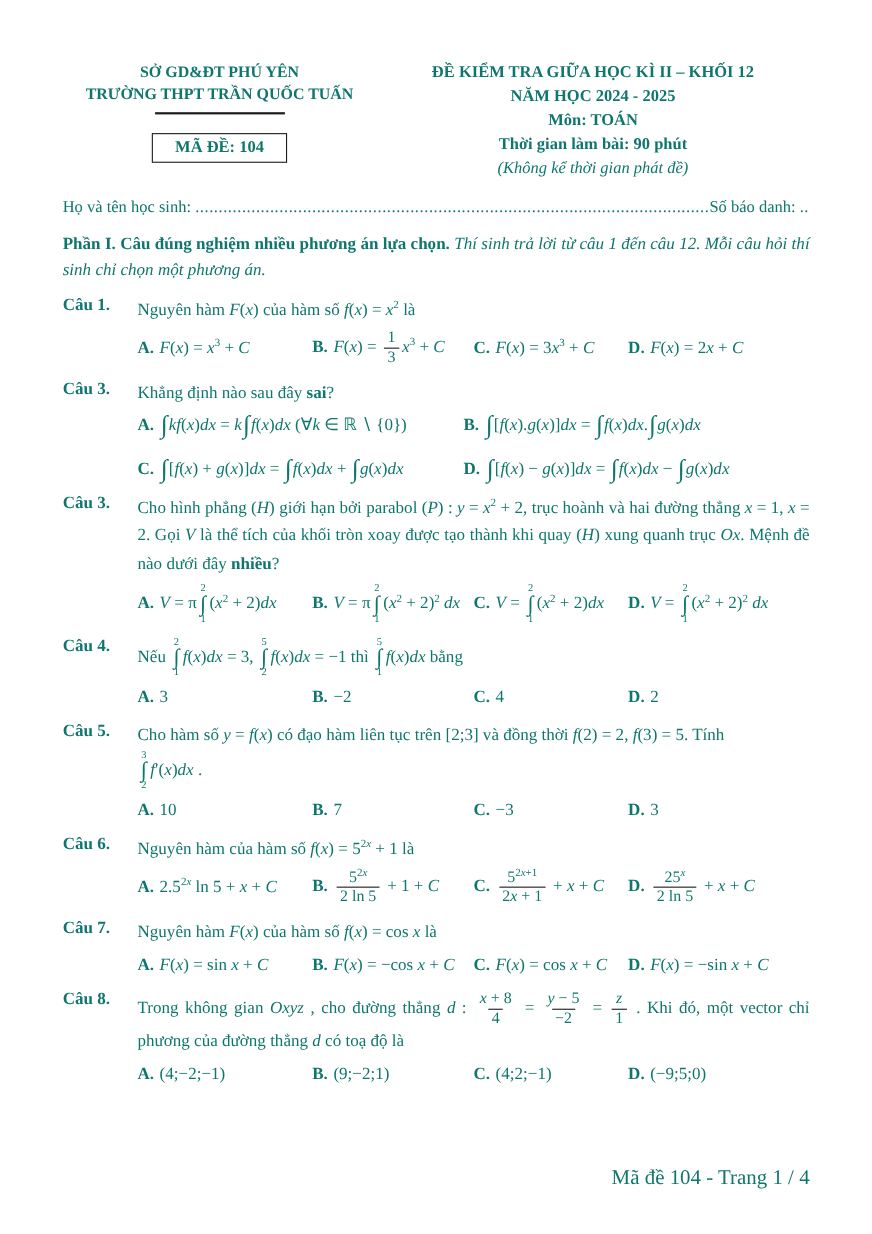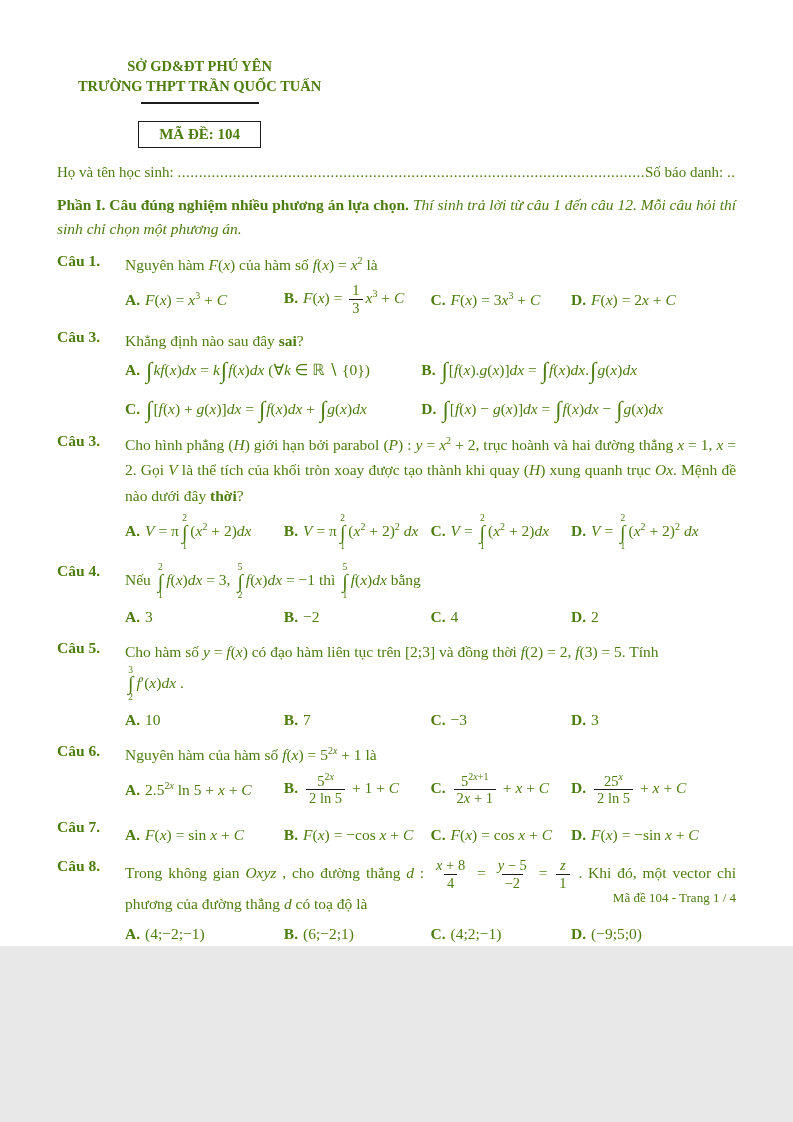--- a/index.html
+++ b/index.html
@@ -1,19 +1,19 @@
 <!DOCTYPE html>
 <html lang="vi"><head>
 <meta charset="utf-8">
 <style>
   * { margin:0; padding:0; box-sizing:border-box; }
   html,body { background:#e8e8e8; }
   .page {
-    width:793px; height:946px; margin:0 auto; background:#ffffff;
-    font-family:"Liberation Serif", serif; color:#4d7c0f; font-size:15.5px;
+    width:793px; height:1122px; margin:0 auto; background:#ffffff;
+    font-family:"Liberation Serif", serif; color:#0f766e; font-size:15.5px;
     padding:56px 57px 36px 57px; position:relative; overflow:hidden;
   }
   .b { font-weight:bold; }
   .i { font-style:italic; }
 
   
   .hdr { display:flex; }
   .hdr-left { width:42%; text-align:center; }
   .hdr-right { width:58%; text-align:center; }
   .hdr-left .ln1, .hdr-left .ln2 { font-weight:bold; font-size:14.5px; line-height:1.4; }
@@ -56,33 +56,40 @@
   .it { display:inline-flex; flex-direction:column; align-items:center; vertical-align:middle;
         line-height:1; margin:0 3px; }
   .it .u, .it .lo { font-size:9.5px; line-height:1.1; }
   .it .sg { font-size:20px; line-height:0.85; }
   .fr { display:inline-flex; flex-direction:column; align-items:center; vertical-align:middle;
         line-height:1.15; margin:0 3px; text-align:center; font-size:14.5px; }
   .fr .n { padding:0 3px; }
   .fr .d { border-top:1.2px solid #1b1b1b; padding:0 3px; }
 
   
-  .footer { position:absolute; right:57px; bottom:40px; font-size:13px; }
+  .footer { position:absolute; right:57px; bottom:40px; font-size:19px; }
 </style>
 </head>
 <body>
 
 <div class="page">
 
   <div class="hdr">
     <div class="hdr-left">
       <div class="ln1">SỞ GD&amp;ĐT PHÚ YÊN</div>
       <div class="ln2">TRƯỜNG THPT TRẦN QUỐC TUẤN</div>
       <div class="rule"></div>
       <div><span class="code-box">MÃ ĐỀ: 104</span></div>
+    </div>
+    <div class="hdr-right">
+      <div class="t1">ĐỀ KIỂM TRA GIỮA HỌC KÌ II – KHỐI 12</div>
+      <div class="t2">NĂM HỌC 2024 - 2025</div>
+      <div class="t3">Môn: TOÁN</div>
+      <div class="t4">Thời gian làm bài: 90 phút</div>
+      <div class="t5">(Không kể thời gian phát đề)</div>
     </div>
   </div>
 
   <div class="student-row">
     <span>
       <span>Họ và tên học sinh:</span>
       <span class="dots">..............................................................................................................</span>
     </span>
     <span>
       <span>Số báo danh:</span>
@@ -120,21 +127,21 @@
         <div class="opt"><span class="olabel">B.</span><span><span class="in">∫</span>[<i>f</i>(<i>x</i>).<i>g</i>(<i>x</i>)]<i>dx</i> = <span class="in">∫</span><i>f</i>(<i>x</i>)<i>dx</i>.<span class="in">∫</span><i>g</i>(<i>x</i>)<i>dx</i></span></div>
         <div class="opt"><span class="olabel">C.</span><span><span class="in">∫</span>[<i>f</i>(<i>x</i>) + <i>g</i>(<i>x</i>)]<i>dx</i> = <span class="in">∫</span><i>f</i>(<i>x</i>)<i>dx</i> + <span class="in">∫</span><i>g</i>(<i>x</i>)<i>dx</i></span></div>
         <div class="opt"><span class="olabel">D.</span><span><span class="in">∫</span>[<i>f</i>(<i>x</i>) − <i>g</i>(<i>x</i>)]<i>dx</i> = <span class="in">∫</span><i>f</i>(<i>x</i>)<i>dx</i> − <span class="in">∫</span><i>g</i>(<i>x</i>)<i>dx</i></span></div>
       </div>
     </div>
   </div>
 
   <div class="q">
     <div class="qnum">Câu 3.</div>
     <div class="qbody">
-      <div class="qtext">Cho hình phẳng (<i>H</i>) giới hạn bởi parabol (<i>P</i>) : <i>y</i> = <i>x</i><sup>2</sup> + 2, trục hoành và hai đường thẳng <i>x</i> = 1, <i>x</i> = 2. Gọi <i>V</i> là thể tích của khối tròn xoay được tạo thành khi quay (<i>H</i>) xung quanh trục <i>Ox</i>. Mệnh đề nào dưới đây <b>thời</b>?</div>
+      <div class="qtext">Cho hình phẳng (<i>H</i>) giới hạn bởi parabol (<i>P</i>) : <i>y</i> = <i>x</i><sup>2</sup> + 2, trục hoành và hai đường thẳng <i>x</i> = 1, <i>x</i> = 2. Gọi <i>V</i> là thể tích của khối tròn xoay được tạo thành khi quay (<i>H</i>) xung quanh trục <i>Ox</i>. Mệnh đề nào dưới đây <b>nhiều</b>?</div>
       <div class="opts cols4">
         <div class="opt"><span class="olabel">A.</span><span><i>V</i> = π<span class="it">
                 <span class="u">2</span>
                 <span class="sg">∫</span>
                 <span class="lo">1</span>
               </span>(<i>x</i><sup>2</sup> + 2)<i>dx</i></span></div>
         <div class="opt"><span class="olabel">B.</span><span><i>V</i> = π<span class="it">
                 <span class="u">2</span>
                 <span class="sg">∫</span>
                 <span class="lo">1</span>
@@ -213,20 +220,21 @@
                 <span class="n">25<sup><i>x</i></sup></span>
                 <span class="d">2 ln 5</span>
               </span> + <i>x</i> + <i>C</i></span></div>
       </div>
     </div>
   </div>
 
   <div class="q">
     <div class="qnum">Câu 7.</div>
     <div class="qbody">
+      <div class="qtext">Nguyên hàm <i>F</i>(<i>x</i>) của hàm số <i>f</i>(<i>x</i>) = cos <i>x</i> là</div>
       <div class="opts cols4">
         <div class="opt"><span class="olabel">A.</span><span><i>F</i>(<i>x</i>) = sin <i>x</i> + <i>C</i></span></div>
         <div class="opt"><span class="olabel">B.</span><span><i>F</i>(<i>x</i>) = −cos <i>x</i> + <i>C</i></span></div>
         <div class="opt"><span class="olabel">C.</span><span><i>F</i>(<i>x</i>) = cos <i>x</i> + <i>C</i></span></div>
         <div class="opt"><span class="olabel">D.</span><span><i>F</i>(<i>x</i>) = −sin <i>x</i> + <i>C</i></span></div>
       </div>
     </div>
   </div>
 
   <div class="q">
@@ -237,21 +245,21 @@
             <span class="d">4</span>
           </span> = <span class="fr">
             <span class="n"><i>y</i> − 5</span>
             <span class="d">−2</span>
           </span> = <span class="fr">
             <span class="n"><i>z</i></span>
             <span class="d">1</span>
           </span> . Khi đó, một vector chỉ phương của đường thẳng <i>d</i> có toạ độ là</div>
       <div class="opts cols4">
         <div class="opt"><span class="olabel">A.</span><span>(4;−2;−1)</span></div>
-        <div class="opt"><span class="olabel">B.</span><span>(6;−2;1)</span></div>
+        <div class="opt"><span class="olabel">B.</span><span>(9;−2;1)</span></div>
         <div class="opt"><span class="olabel">C.</span><span>(4;2;−1)</span></div>
         <div class="opt"><span class="olabel">D.</span><span>(−9;5;0)</span></div>
       </div>
     </div>
   </div>
 
   <div class="footer">
     <span>Mã đề 104 - Trang 1 / 4</span>
   </div>
 

